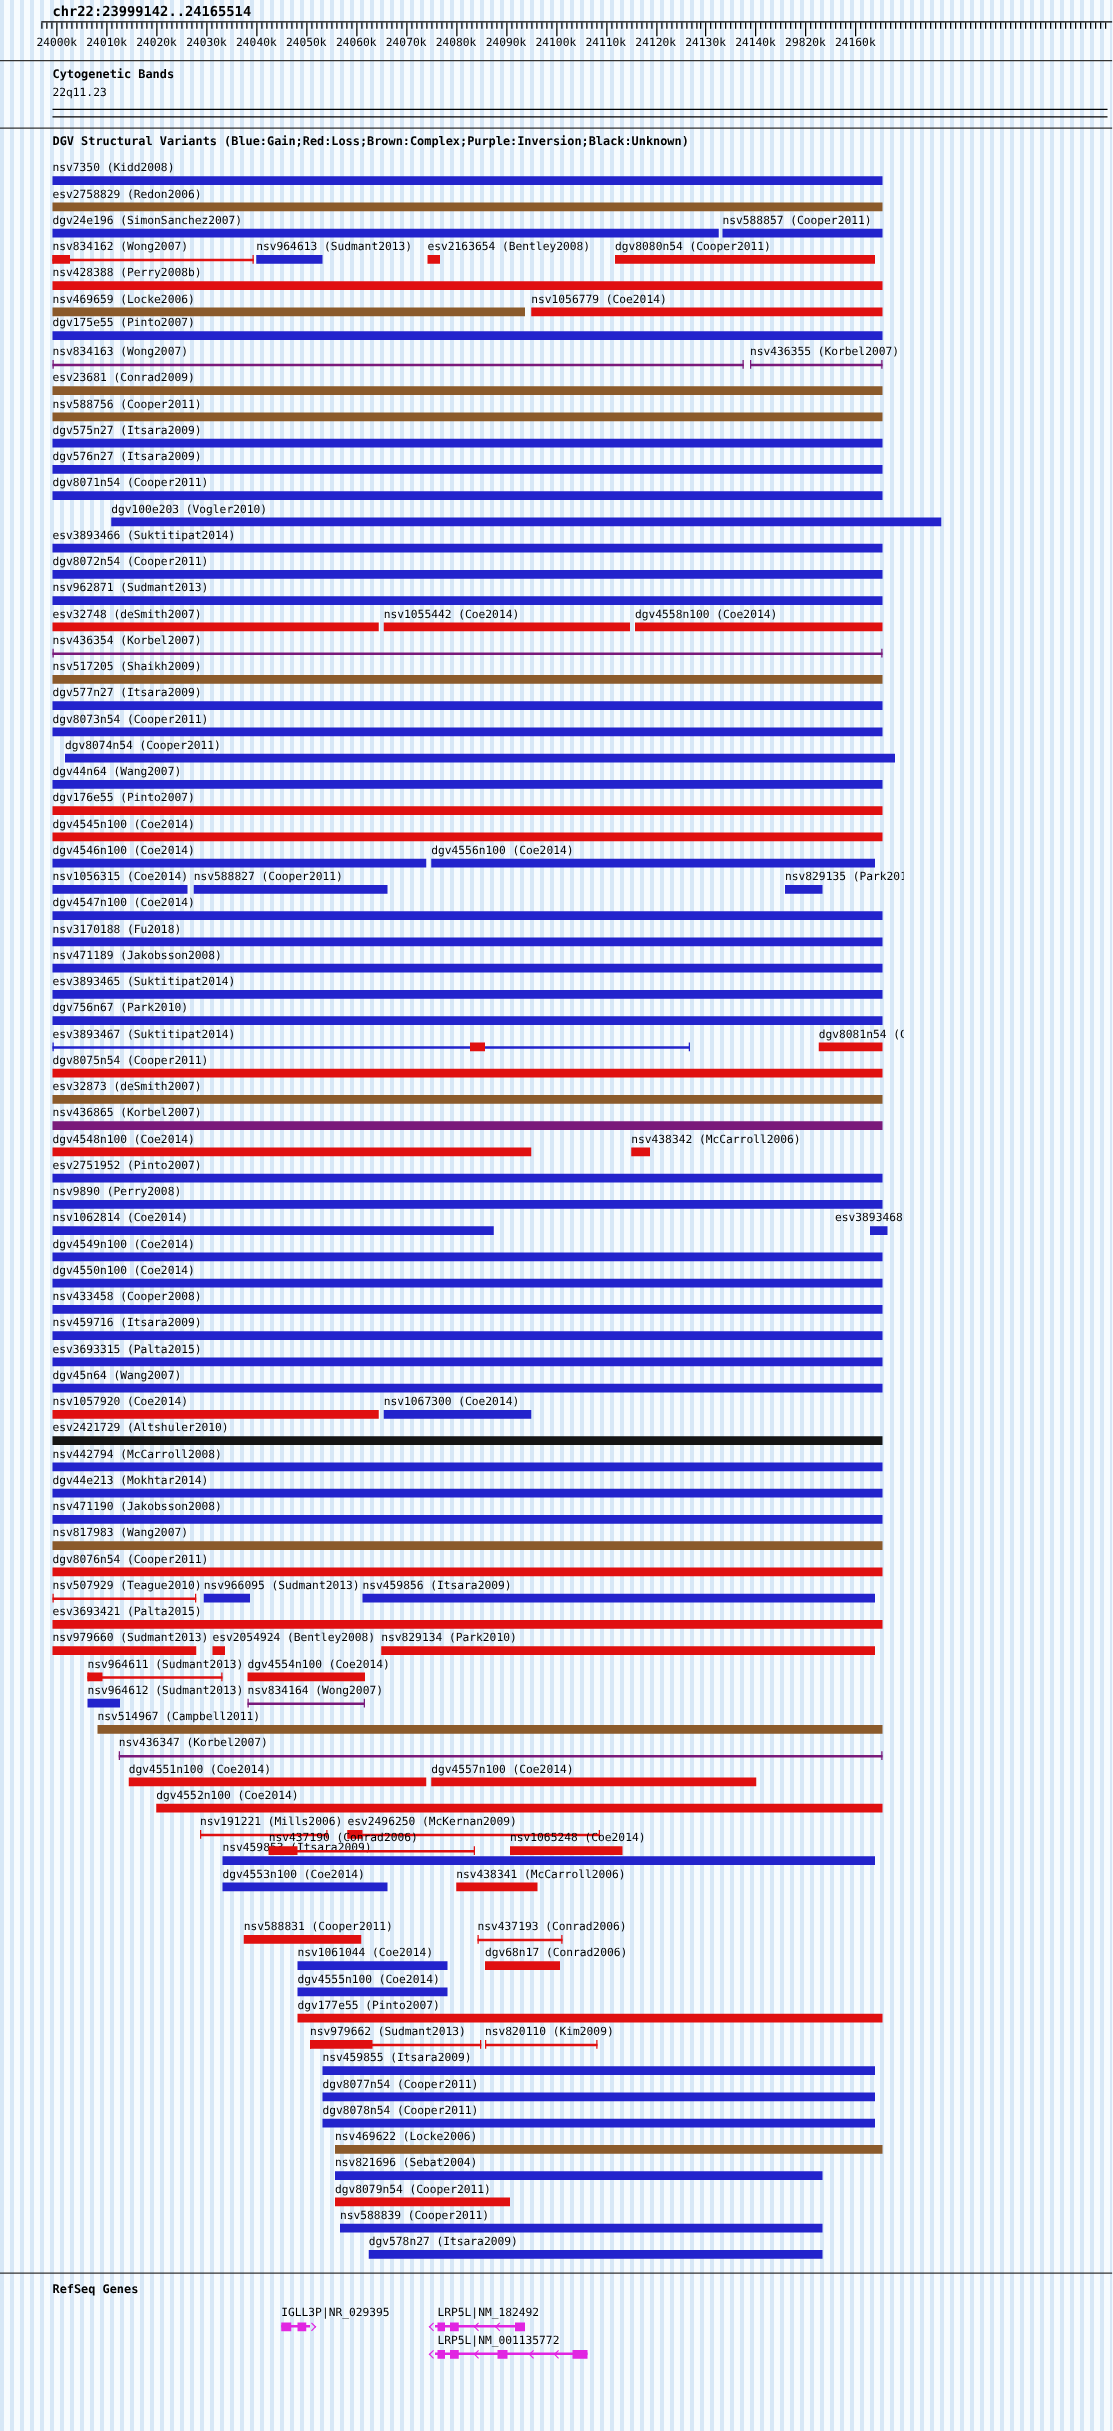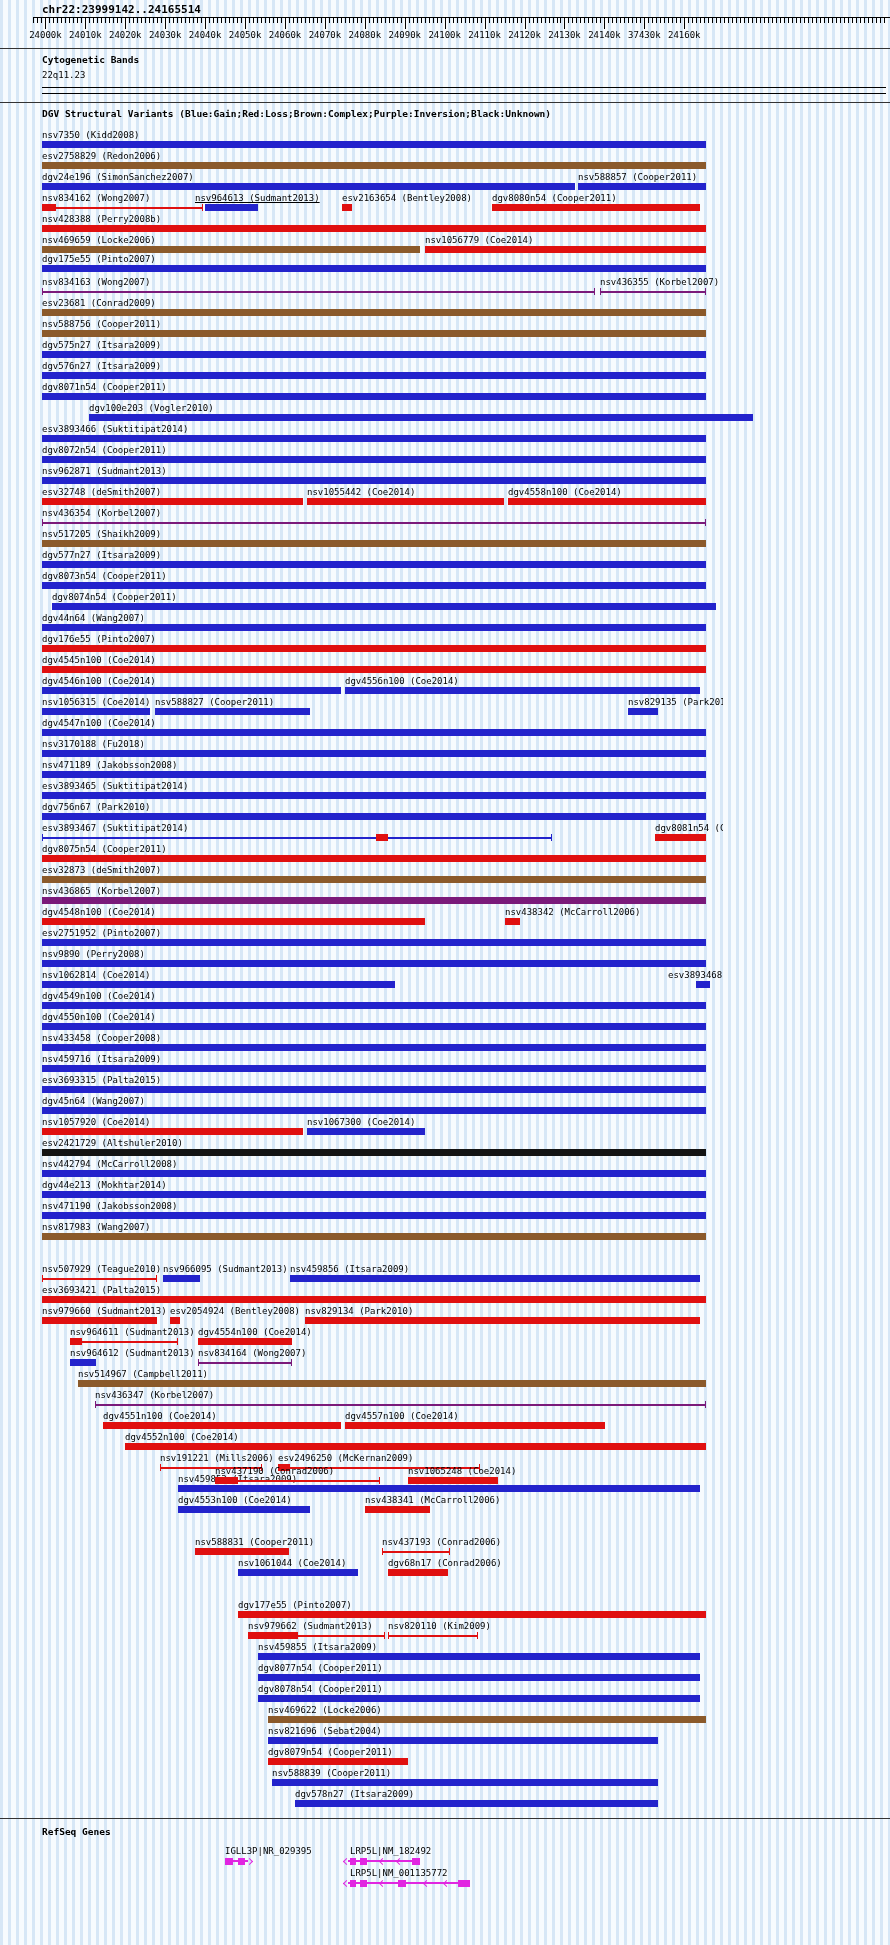--- a/index.html
+++ b/index.html
@@ -261,21 +261,21 @@
       <span class="rlabel" style="left: 245.05px;">24050k</span>
       <span class="rlabel" style="left: 284.98px;">24060k</span>
       <span class="rlabel" style="left: 324.91px;">24070k</span>
       <span class="rlabel" style="left: 364.84px;">24080k</span>
       <span class="rlabel" style="left: 404.77px;">24090k</span>
       <span class="rlabel" style="left: 444.7px;">24100k</span>
       <span class="rlabel" style="left: 484.63px;">24110k</span>
       <span class="rlabel" style="left: 524.56px;">24120k</span>
       <span class="rlabel" style="left: 564.49px;">24130k</span>
       <span class="rlabel" style="left: 604.42px;">24140k</span>
-      <span class="rlabel" style="left: 644.35px;">37430k</span>
+      <span class="rlabel" style="left: 644.35px;">29820k</span>
       <span class="rlabel" style="left: 684.28px;">24160k</span>
     </div>
 
   <div class="sep" style="top:48px"></div>
   <div class="track-title" style="top:54px">Cytogenetic Bands</div>
   <div class="band-label">22q11.23</div>
   <div class="band-glyph"></div>
 
   <div class="sep" style="top:102px"></div>
   <div class="track-title" style="top:108px">DGV Structural Variants (Blue:Gain;Red:Loss;Brown:Complex;Purple:Inversion;Black:Unknown)</div>
@@ -293,21 +293,21 @@
         <div class="vbar" style="left: 42px; width: 533px; background: rgb(35, 35, 204);"></div>
         <span class="vlabel" style="left: 578px; max-width: 145px;">nsv588857 (Cooper2011)</span>
         <div class="vbar" style="left: 578px; width: 128px; background: rgb(35, 35, 204);"></div>
       </div>
       <div class="vrow" style="top: 63px;">
         <span class="vlabel" style="left: 42px; max-width: 681px;">nsv834162 (Wong2007)</span>
         <div class="vline" style="left: 42px; width: 161px; background: rgb(224, 16, 16);"></div>
         <div class="vtick" style="left: 42px; background: rgb(224, 16, 16);"></div>
         <div class="vtick" style="left: 202px; background: rgb(224, 16, 16);"></div>
         <div class="vbar" style="left: 42px; width: 14px; background: rgb(224, 16, 16);"></div>
-        <span class="vlabel" style="left: 195px; max-width: 518px; text-decoration: underline;">nsv964613 (Sudmant2013)</span>
+        <span class="vlabel" style="left: 205px; max-width: 518px;">nsv964613 (Sudmant2013)</span>
         <div class="vbar" style="left: 205px; width: 53px; background: rgb(35, 35, 204);"></div>
         <span class="vlabel" style="left: 342px; max-width: 381px;">esv2163654 (Bentley2008)</span>
         <div class="vbar" style="left: 342px; width: 10px; background: rgb(224, 16, 16);"></div>
         <span class="vlabel" style="left: 492px; max-width: 231px;">dgv8080n54 (Cooper2011)</span>
         <div class="vbar" style="left: 492px; width: 208px; background: rgb(224, 16, 16);"></div>
       </div>
       <div class="vrow" style="top: 84px;">
         <span class="vlabel" style="left: 42px; max-width: 681px;">nsv428388 (Perry2008b)</span>
         <div class="vbar" style="left: 42px; width: 664px; background: rgb(224, 16, 16);"></div>
       </div>
@@ -526,20 +526,24 @@
         <span class="vlabel" style="left: 42px; max-width: 681px;">dgv44e213 (Mokhtar2014)</span>
         <div class="vbar" style="left: 42px; width: 664px; background: rgb(35, 35, 204);"></div>
       </div>
       <div class="vrow" style="top: 1071px;">
         <span class="vlabel" style="left: 42px; max-width: 681px;">nsv471190 (Jakobsson2008)</span>
         <div class="vbar" style="left: 42px; width: 664px; background: rgb(35, 35, 204);"></div>
       </div>
       <div class="vrow" style="top: 1092px;">
         <span class="vlabel" style="left: 42px; max-width: 681px;">nsv817983 (Wang2007)</span>
         <div class="vbar" style="left: 42px; width: 664px; background: rgb(139, 90, 43);"></div>
+      </div>
+      <div class="vrow" style="top: 1113px;">
+        <span class="vlabel" style="left: 42px; max-width: 681px;">dgv8076n54 (Cooper2011)</span>
+        <div class="vbar" style="left: 42px; width: 664px; background: rgb(224, 16, 16);"></div>
       </div>
       <div class="vrow" style="top: 1134px;">
         <span class="vlabel" style="left: 42px; max-width: 681px;">nsv507929 (Teague2010)</span>
         <div class="vline" style="left: 42px; width: 115px; background: rgb(224, 16, 16);"></div>
         <div class="vtick" style="left: 42px; background: rgb(224, 16, 16);"></div>
         <div class="vtick" style="left: 156px; background: rgb(224, 16, 16);"></div>
         <span class="vlabel" style="left: 163px; max-width: 560px;">nsv966095 (Sudmant2013)</span>
         <div class="vbar" style="left: 163px; width: 37px; background: rgb(35, 35, 204);"></div>
         <span class="vlabel" style="left: 290px; max-width: 433px;">nsv459856 (Itsara2009)</span>
         <div class="vbar" style="left: 290px; width: 410px; background: rgb(35, 35, 204);"></div>
@@ -629,20 +633,24 @@
         <span class="vlabel" style="left: 382px; max-width: 341px;">nsv437193 (Conrad2006)</span>
         <div class="vline" style="left: 382px; width: 68px; background: rgb(224, 16, 16);"></div>
         <div class="vtick" style="left: 382px; background: rgb(224, 16, 16);"></div>
         <div class="vtick" style="left: 449px; background: rgb(224, 16, 16);"></div>
       </div>
       <div class="vrow" style="top: 1428px;">
         <span class="vlabel" style="left: 238px; max-width: 485px;">nsv1061044 (Coe2014)</span>
         <div class="vbar" style="left: 238px; width: 120px; background: rgb(35, 35, 204);"></div>
         <span class="vlabel" style="left: 388px; max-width: 335px;">dgv68n17 (Conrad2006)</span>
         <div class="vbar" style="left: 388px; width: 60px; background: rgb(224, 16, 16);"></div>
+      </div>
+      <div class="vrow" style="top: 1449px;">
+        <span class="vlabel" style="left: 238px; max-width: 485px;">dgv4555n100 (Coe2014)</span>
+        <div class="vbar" style="left: 238px; width: 120px; background: rgb(35, 35, 204);"></div>
       </div>
       <div class="vrow" style="top: 1470px;">
         <span class="vlabel" style="left: 238px; max-width: 485px;">dgv177e55 (Pinto2007)</span>
         <div class="vbar" style="left: 238px; width: 468px; background: rgb(224, 16, 16);"></div>
       </div>
       <div class="vrow" style="top: 1491px;">
         <span class="vlabel" style="left: 248px; max-width: 475px;">nsv979662 (Sudmant2013)</span>
         <div class="vline" style="left: 248px; width: 137px; background: rgb(224, 16, 16);"></div>
         <div class="vtick" style="left: 248px; background: rgb(224, 16, 16);"></div>
         <div class="vtick" style="left: 384px; background: rgb(224, 16, 16);"></div>

